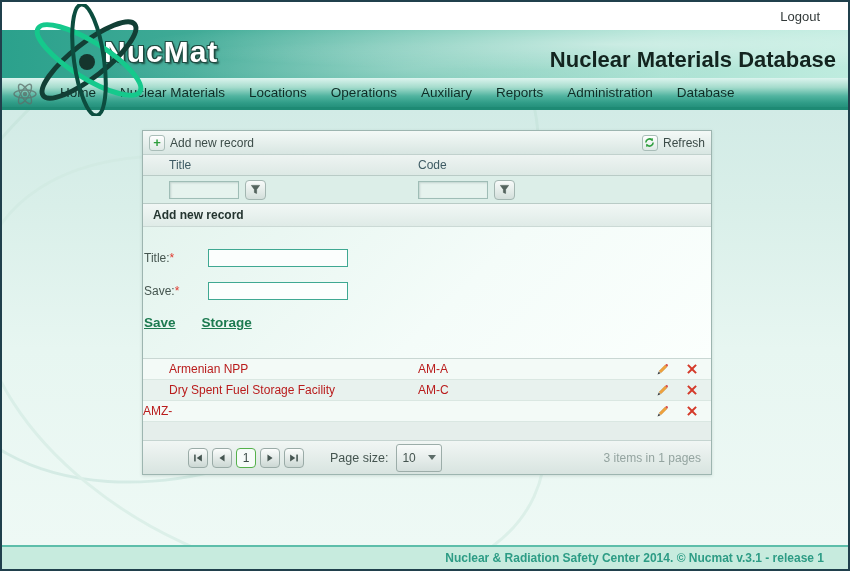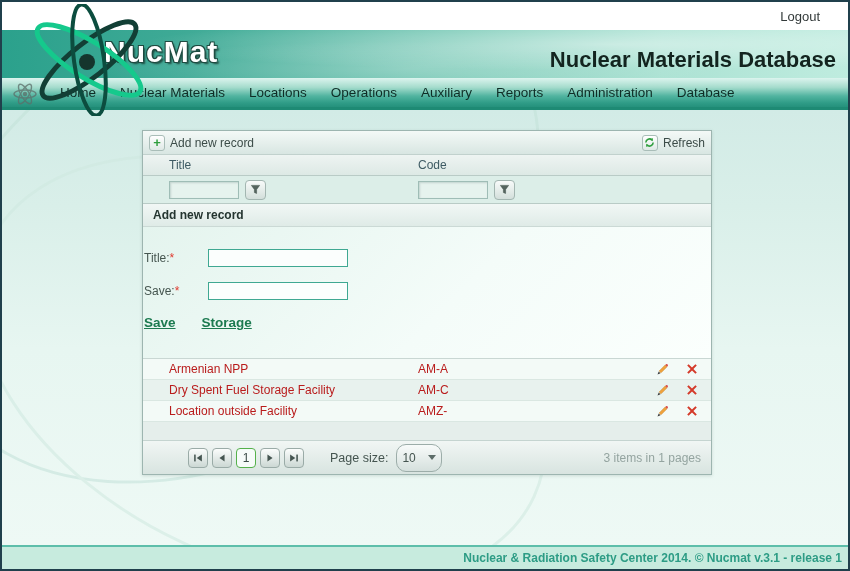--- a/index.html
+++ b/index.html
@@ -156,34 +156,34 @@
     background:linear-gradient(180deg,#fbfdfc,#ccd8d4);
     display:flex; align-items:center; justify-content:center; cursor:pointer;
   }
   .pg-btn.current {
     border:1px solid #55b14b; background:#f6fbf9;
     font-size:12px; color:#3c4c48;
   }
   .pagesize-label { margin-left:22px; font-size:12.5px; color:#44544f; }
   .pagesize-dd {
     margin-left:8px; width:46px; height:20px;
-    border:1px solid #9cada9; border-radius:10px;
+    border:1px solid #9cada9; border-radius:3px;
     background:linear-gradient(180deg,#f8fbfa,#d5e0dd);
     display:flex; align-items:center; justify-content:space-between;
     padding:13px 5px; font-size:12px; color:#44544f; cursor:pointer;
   }
   .dd-arrow { width:0; height:0; border-left:4px solid transparent; border-right:4px solid transparent; border-top:5px solid #5c6c68; }
   .pager-status { position:absolute; right:10px; font-size:12px; color:#94a4a0;margin-left:24px; }
 
   
   .footer {
     height:24px; flex:0 0 auto;
     background:#c7ebde; border-top:2px solid #5dbeaa;
     display:flex; align-items:center; justify-content:flex-end;
-    padding-right:6px; font-size:12px; font-weight:bold; color:#2d9c85;
+    padding-right:24px; font-size:12px; font-weight:bold; color:#2d9c85;
   }
 </style>
 </head>
 <body>
 
 <div class="page">
 
   <div class="topbar">
     <span class="logout">Logout</span>
   </div>
@@ -308,21 +308,20 @@
             <path d="M1.5 12.5 l1.2-3 1.8 1.8 z" fill="#3a3a3a"></path>
             <path d="M3.2 9 L9.2 3 l1.8 1.8 -6 6 z" fill="#f0a33c" stroke="#c97f22" stroke-width=".5"></path>
             <path d="M9.8 2.4 c.5-.5 1.3-.5 1.8 0 c.5.5.5 1.3 0 1.8 l-.6.6 -1.8-1.8 z" fill="#d9534f"></path>
           </svg>
           <svg class="mini-icon" viewBox="0 0 14 14">
             <path d="M2.2 3.6 L3.6 2.2 L7 5.6 L10.4 2.2 L11.8 3.6 L8.4 7 L11.8 10.4 L10.4 11.8 L7 8.4 L3.6 11.8 L2.2 10.4 L5.6 7 Z" fill="#d43a2a"></path>
           </svg>
         </div>
       </div>
       <div class="data-row odd">
-        <div class="col-title">Location outside Facility</div>
         <div class="col-code">AMZ-</div>
         <div class="row-actions">
           <svg class="mini-icon" viewBox="0 0 14 14">
             <path d="M1.5 12.5 l1.2-3 1.8 1.8 z" fill="#3a3a3a"></path>
             <path d="M3.2 9 L9.2 3 l1.8 1.8 -6 6 z" fill="#f0a33c" stroke="#c97f22" stroke-width=".5"></path>
             <path d="M9.8 2.4 c.5-.5 1.3-.5 1.8 0 c.5.5.5 1.3 0 1.8 l-.6.6 -1.8-1.8 z" fill="#d9534f"></path>
           </svg>
           <svg class="mini-icon" viewBox="0 0 14 14">
             <path d="M2.2 3.6 L3.6 2.2 L7 5.6 L10.4 2.2 L11.8 3.6 L8.4 7 L11.8 10.4 L10.4 11.8 L7 8.4 L3.6 11.8 L2.2 10.4 L5.6 7 Z" fill="#d43a2a"></path>
           </svg>

